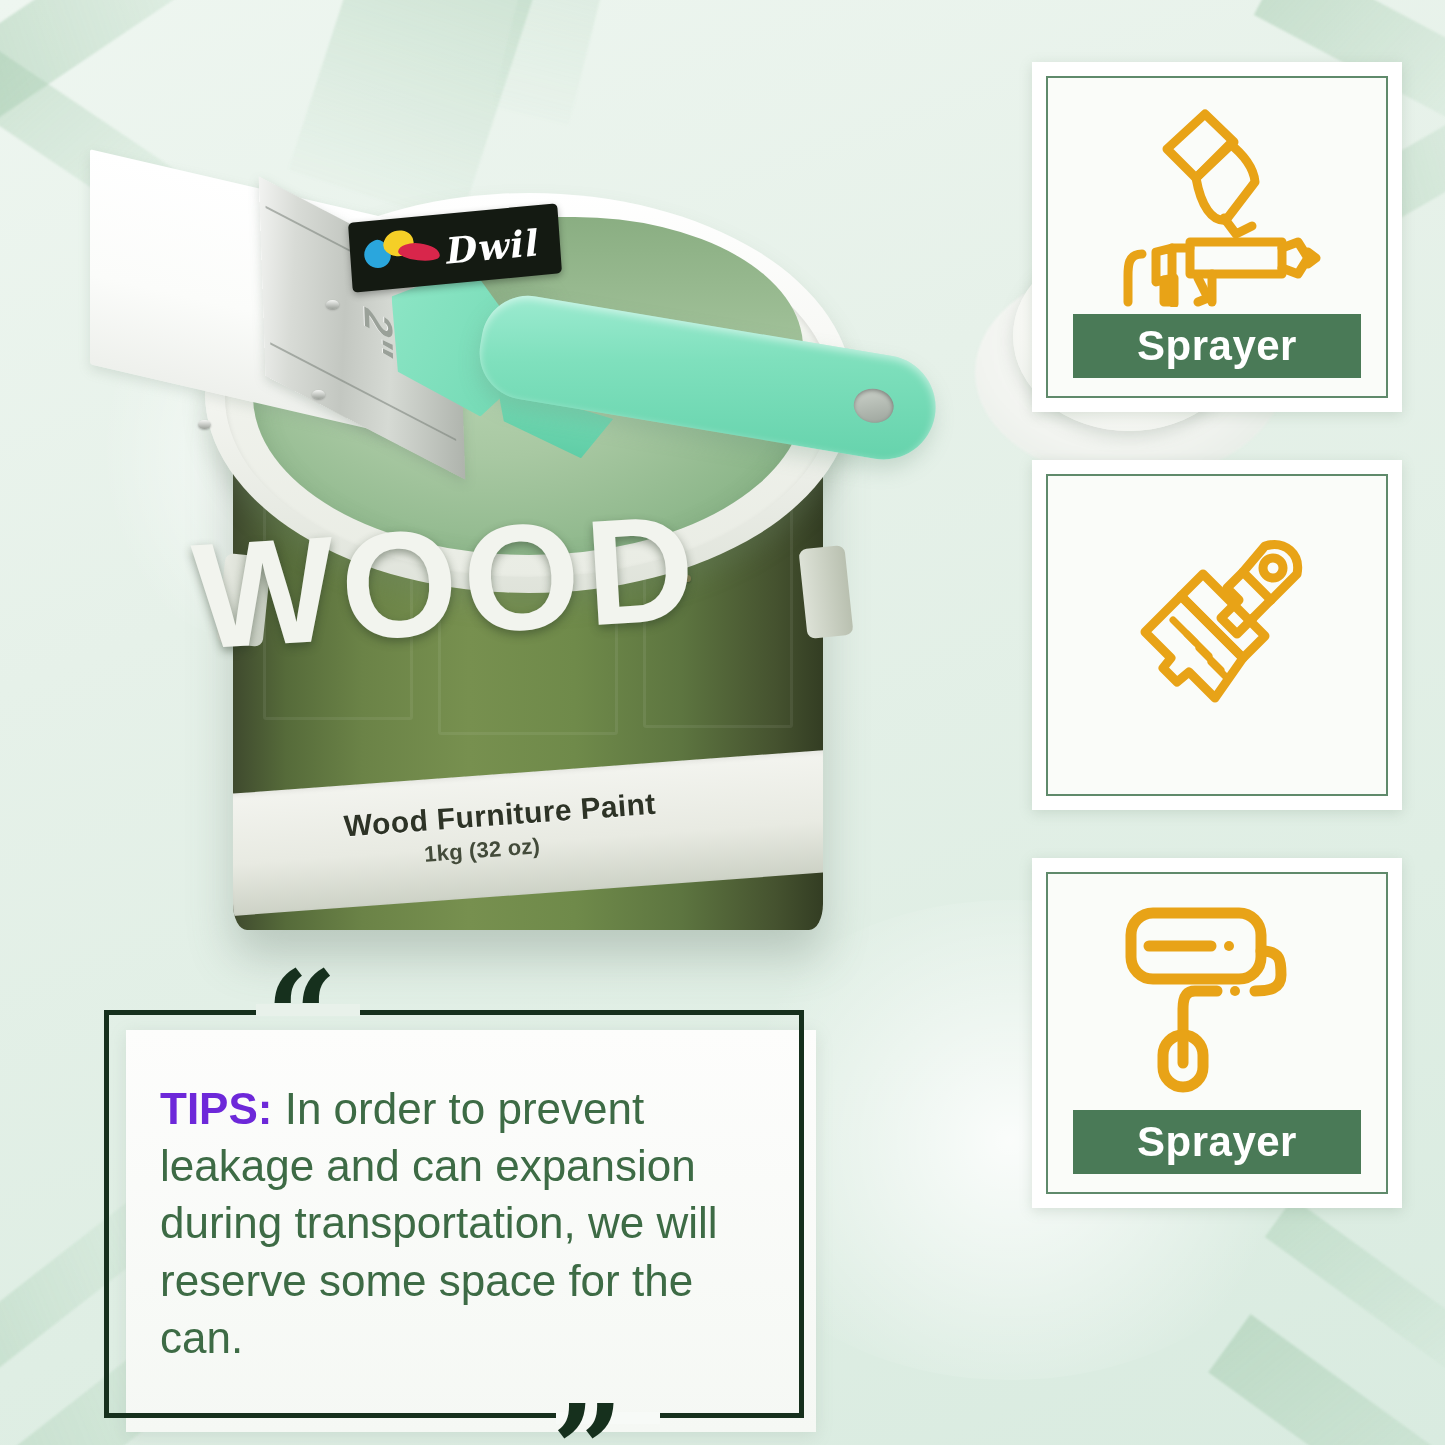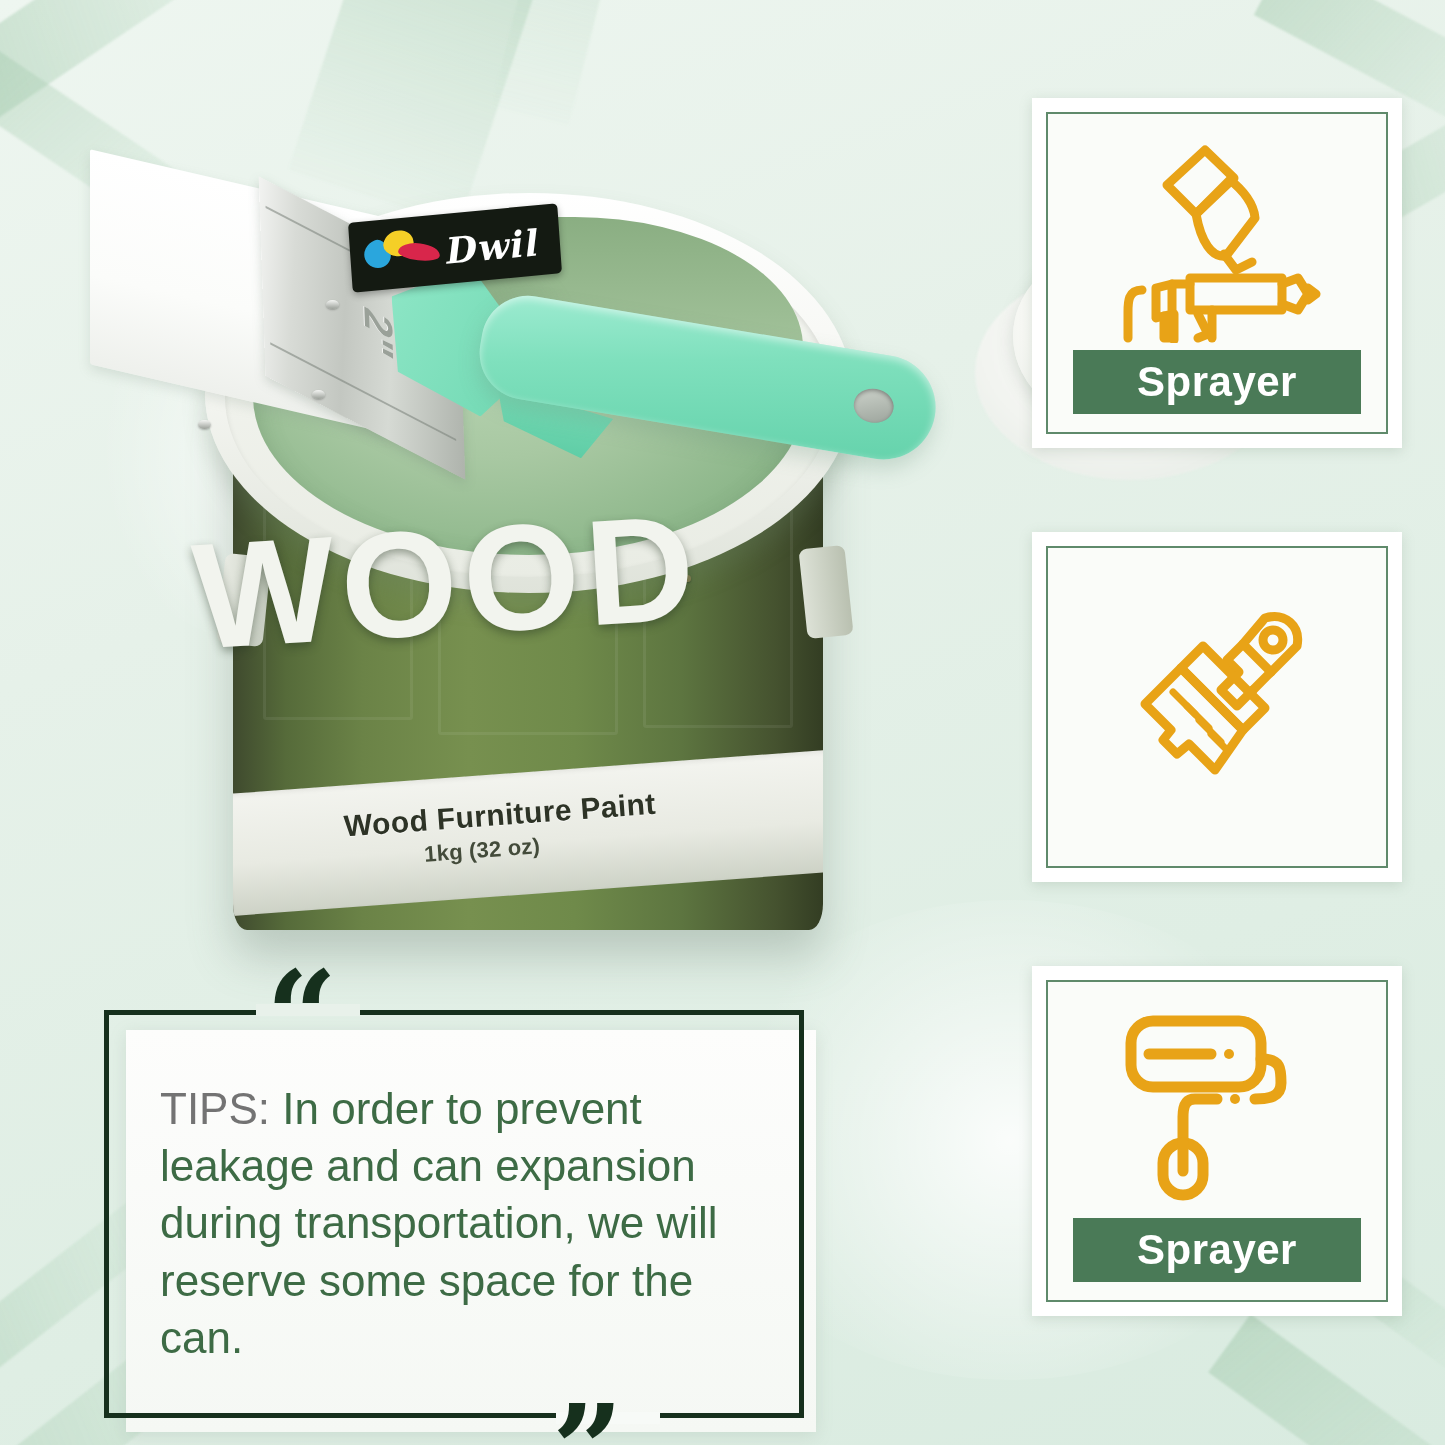--- a/index.html
+++ b/index.html
@@ -268,21 +268,20 @@
   
   #methods {
     position:absolute; left:1032px; top:62px;
     width:370px; display:flex; flex-direction:column; gap:48px;
   }
   .method-card {
     width:370px; height:350px;
     background:#ffffff;
     padding:14px;
     box-shadow:0 3px 12px rgba(110,135,115,.22);
-    margin-top:36px;
   }
   .method-inner {
     width:100%; height:100%;
     border:2px solid #5f8a6b;
     background:#fafcf9;
     display:flex; flex-direction:column;
     align-items:center; justify-content:space-between;
     padding:16px 14px 18px;
   }
   .method-icon {
@@ -324,21 +323,21 @@
     background:#e8f1ea;
   }
   #tips .mask-bottom {
     position:absolute; left:452px; bottom:-6px; width:104px; height:12px;
     background:#f7faf7;
   }
   #tips .text {
     position:absolute; left:56px; right:46px; top:70px;
     font-size:44px; line-height:1.30; color:#3d6b45;
   }
-  #tips .text .lead { font-weight:normal; color:#737373; }
+  #tips .text .lead { font-weight:bold; color:#6d28d9; }
 </style>
 </head>
 <body>
 
 <div id="scene">
   <div class="glass-band gb1"></div>
   <div class="glass-band gb2"></div>
   <div class="glass-band gb3"></div>
   <div class="glass-band gb4"></div>
   <div class="glass-band gb5"></div>

